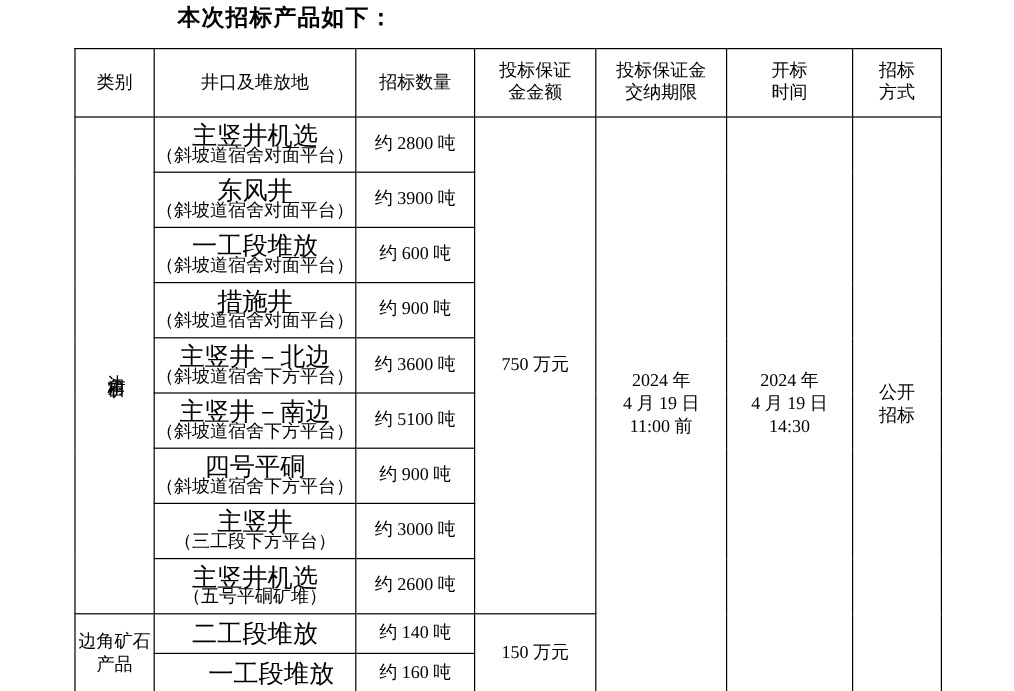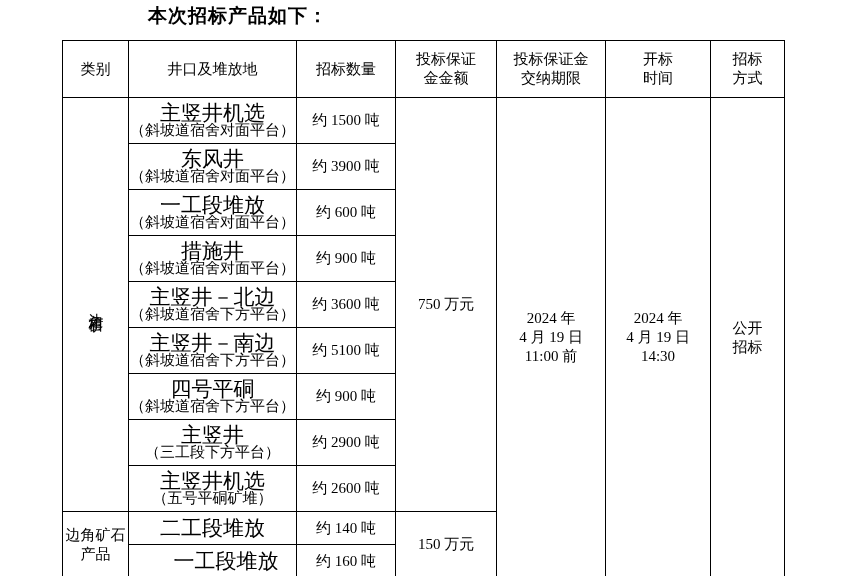--- a/index.html
+++ b/index.html
@@ -135,21 +135,21 @@
     <tbody>
 
       <tr>
         <td rowspan="9" class="vert-cat">
           <div style="writing-mode: vertical-rl; text-orientation: upright; display:inline-block; letter-spacing:2px;">边角矿石</div>
         </td>
         <td class="site-cell">
           <div class="site-main">主竖井机选</div>
           <div class="site-sub">（斜坡道宿舍对面平台）</div>
         </td>
-        <td class="qty-cell">约 1500 吨</td>
+        <td class="qty-cell">约 2800 吨</td>
         <td rowspan="9" class="amount-cell">750 万元</td>
         <td rowspan="11" class="multi-line">
           <div>2024 年</div>
           <div>4 月 19 日</div>
           <div>11:00 前</div>
         </td>
         <td rowspan="11" class="multi-line">
           <div>2024 年</div>
           <div>4 月 19 日</div>
           <div>14:30</div>
@@ -206,21 +206,21 @@
           <div class="site-sub">（斜坡道宿舍下方平台）</div>
         </td>
         <td class="qty-cell">约 900 吨</td>
       </tr>
 
       <tr>
         <td class="site-cell">
           <div class="site-main">主竖井</div>
           <div class="site-sub">（三工段下方平台）</div>
         </td>
-        <td class="qty-cell">约 2900 吨</td>
+        <td class="qty-cell">约 3000 吨</td>
       </tr>
 
       <tr>
         <td class="site-cell">
           <div class="site-main">主竖井机选</div>
           <div class="site-sub">（五号平硐矿堆）</div>
         </td>
         <td class="qty-cell">约 2600 吨</td>
       </tr>
 

